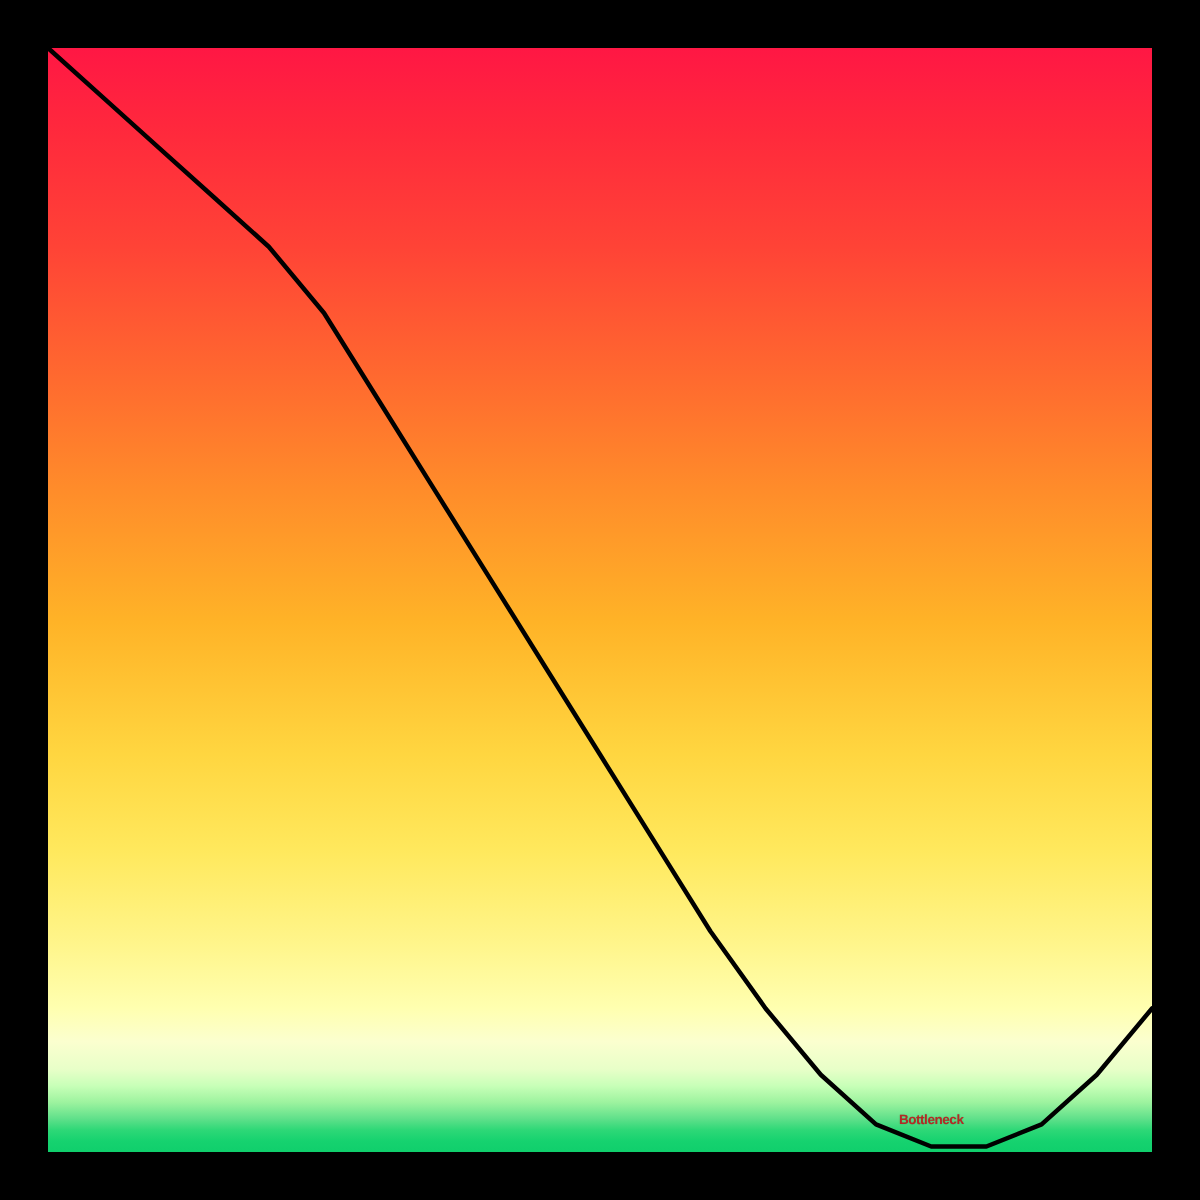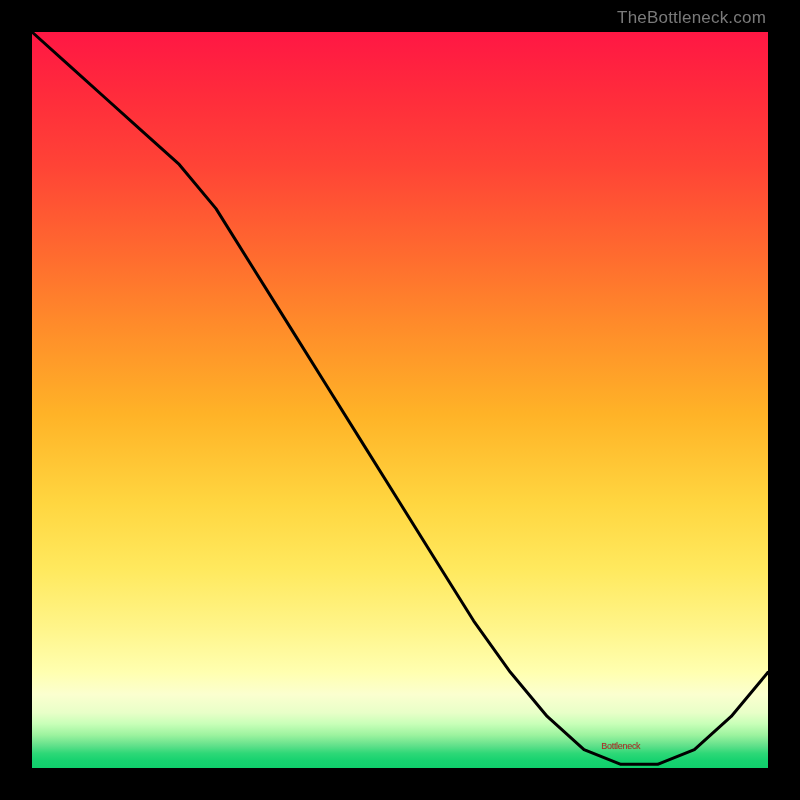--- a/index.html
+++ b/index.html
@@ -68,34 +68,33 @@
     fill: none;
     stroke: #000;
     stroke-width: 3;
     stroke-linejoin: round;
     stroke-linecap: round;
   }
   .annotation {
     position: absolute;
     color: #b42a25;
     font-size: 9px;
-    font-weight: 400;
+    font-weight: 700;
     letter-spacing: -0.3px;
     white-space: nowrap;
     transform: translate(-50%, -50%);
     text-shadow: 0 0 1px rgba(0,0,0,0.2);
     user-select: none;
   }
 </style>
 </head>
 <body>
 
 <div class="frame">
   <div class="plot-area"></div>
 
-  <div class="watermark">TheBottleneck.com</div>
 
   <svg class="chart-line" viewBox="0 0 736 736" preserveAspectRatio="none">
     <path id="series-path" class="series-path" d="M0.00 0.00 L36.80 33.12 L73.60 66.24 L110.40 99.36 L147.20 132.48 L184.00 176.64 L220.80 235.52 L257.60 294.40 L294.40 353.28 L331.20 412.16 L368.00 471.04 L404.80 529.92 L441.60 588.80 L478.40 640.32 L515.20 684.48 L552.00 717.60 L588.80 732.32 L625.60 732.32 L662.40 717.60 L699.20 684.48 L736.00 640.32"></path>
   </svg>
 
   <div id="annot" class="annotation" style="left: 620.8px; top: 745.92px;">Bottleneck</div>
 </div>
 
 </body></html>

